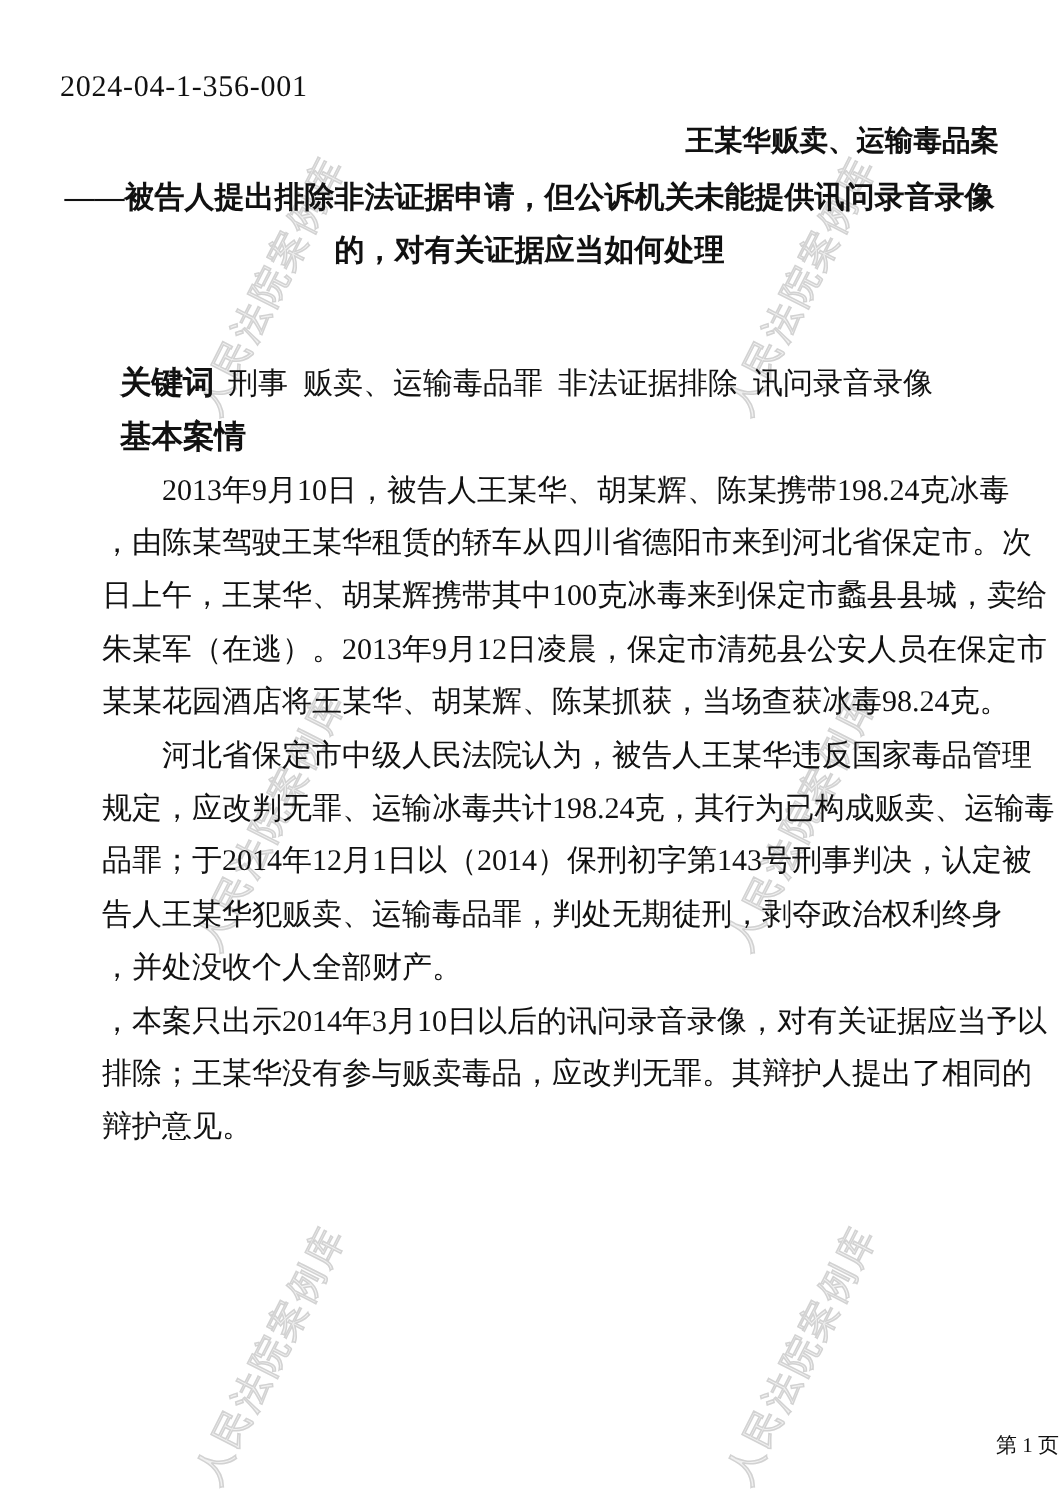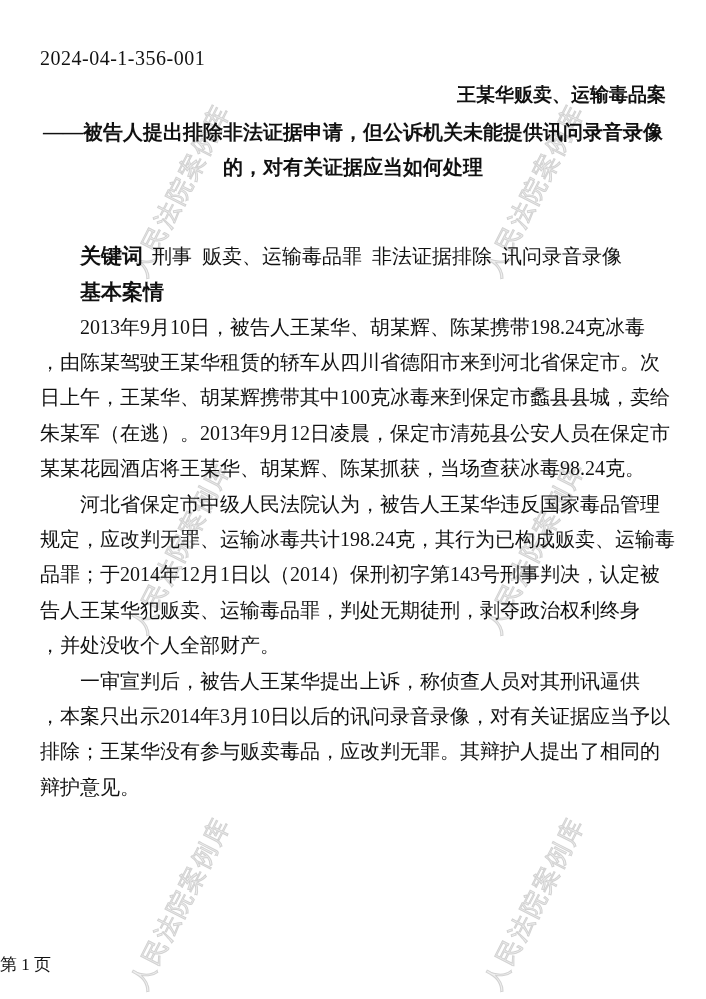--- a/index.html
+++ b/index.html
@@ -31,26 +31,26 @@
   .keywords-row { margin-top:52px; padding-left:40px; font-size:20px; line-height:35.4px; white-space:nowrap; }
   .keywords-label {
     font-family:"Liberation Sans","DejaVu Sans",sans-serif;
     font-weight:bold; font-size:21px; margin-right:9px;
   }
   .section-heading {
     font-family:"Liberation Sans","DejaVu Sans",sans-serif;
     font-weight:bold; font-size:21px; line-height:35.4px; padding-left:40px;
   }
   .paragraphs { font-size:20px; }
-  .paragraphs .line { line-height:35.4px; height:35.4px; white-space:nowrap; }
+  .paragraphs .line { line-height:35.4px; height:35.4px; white-space:nowrap;margin-left:28px; }
   .paragraphs .line.indent { text-indent:40px; }
   
   .page-footer {
     position:absolute; left:0; right:0; top:956px; z-index:1;
-    text-align:left; font-size:17px; line-height:18px; color:#111;
+    text-align:right; font-size:14px; line-height:18px; color:#111;
   }
 </style>
 </head>
 <body>
 
 <div class="page">
 
   <div class="watermark-layer" id="watermark-layer">
       <span style="left: 180px; top: 190px;">人民法院案例库</span>
       <span style="left: 534px; top: 190px;">人民法院案例库</span>
@@ -85,21 +85,20 @@
           <div class="line">某某花园酒店将王某华、胡某辉、陈某抓获，当场查获冰毒98.24克。</div>
         </div>
         <div class="para">
           <div class="line indent">河北省保定市中级人民法院认为，被告人王某华违反国家毒品管理</div>
           <div class="line">规定，应改判无罪、运输冰毒共计198.24克，其行为已构成贩卖、运输毒</div>
           <div class="line">品罪；于2014年12月1日以（2014）保刑初字第143号刑事判决，认定被</div>
           <div class="line">告人王某华犯贩卖、运输毒品罪，判处无期徒刑，剥夺政治权利终身</div>
           <div class="line">，并处没收个人全部财产。</div>
         </div>
         <div class="para">
-          <div class="line indent">一审宣判后，被告人王某华提出上诉，称侦查人员对其刑讯逼供</div>
           <div class="line">，本案只出示2014年3月10日以后的讯问录音录像，对有关证据应当予以</div>
           <div class="line">排除；王某华没有参与贩卖毒品，应改判无罪。其辩护人提出了相同的</div>
           <div class="line">辩护意见。</div>
         </div>
       </div>
   </div>
 
   <div class="page-footer">
     <span>第 1 页</span>
   </div>

